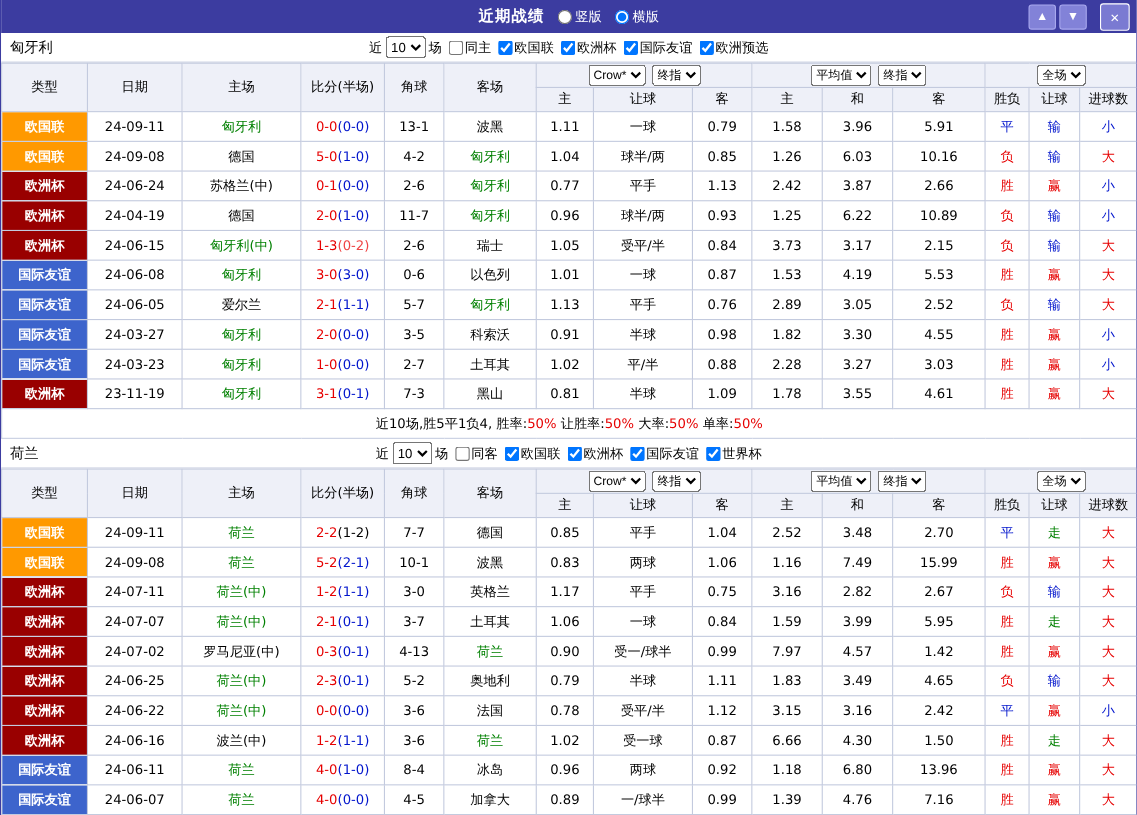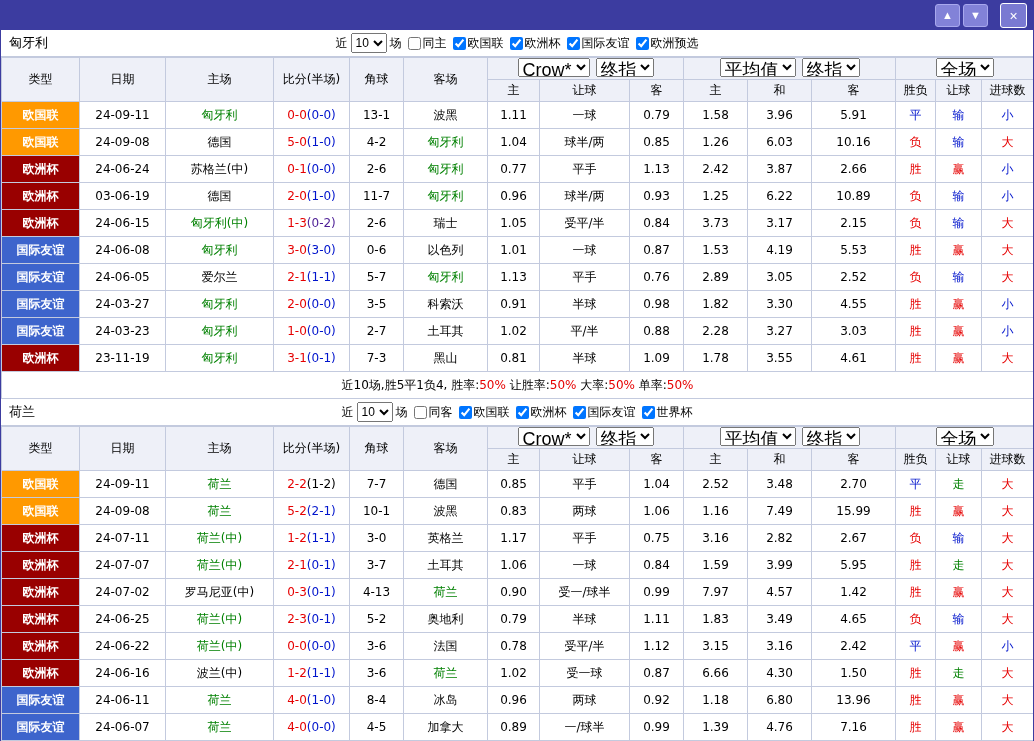--- a/index.html
+++ b/index.html
@@ -18,30 +18,41 @@
   .filter-row{height:26px;display:flex;align-items:center;position:relative;background:#fff;border-bottom:1px solid var(--border,#c3cade);}
   .team-name{position:absolute;left:8px;font-size:13px;}
   .filters{margin:0 auto;display:flex;align-items:center;gap:3px;}
   .filters select{font-size:12px;height:20px;}
   .cb-label{display:inline-flex;align-items:center;margin-left:3px;cursor:pointer;}
   .cb-label input{width:13px;height:13px;margin:0 2px 0 0;}
   table.results-table{border-collapse:collapse;width:100%;table-layout:fixed;}
   .results-table th,.results-table td{border:1px solid var(--border,#c3cade);text-align:center;overflow:hidden;
       white-space:nowrap;padding:0;font-size:12px;}
   .results-table thead th{background:var(--header-row-bg,#eef0f8);font-weight:normal;height:21px;}
-  .results-table thead th select{font-size:18px;margin:0 3px;height:19px;}
+  .results-table thead th select{font-size:11px;margin:0 3px;height:19px;}
   .results-table tbody td{height:26px;background:#fff;}
   td.lg{color:#fff;font-weight:bold;}
   .summary-row td{height:22px;background:#fff;}
 </style>
 </head>
 <body>
 
 <div class="window">
   <div class="titlebar">
+    <div class="titlebar-center">
+      <span class="title">近期战绩</span>
+      <label class="radio-label">
+        <input type="radio" name="layout" style="">
+        <span>竖版</span>
+      </label>
+      <label class="radio-label">
+        <input type="radio" name="layout" checked="" style="">
+        <span>横版</span>
+      </label>
+    </div>
     <div class="titlebar-buttons">
       <button class="tb-btn"><span>▲</span></button>
       <button class="tb-btn"><span>▼</span></button>
       <button class="tb-btn close"><span>×</span></button>
     </div>
   </div>
 
   <div id="sections-root">
       <div class="section">
         <div class="filter-row">
@@ -161,40 +172,40 @@
               <td>1.13</td>
               <td>2.42</td>
               <td>3.87</td>
               <td>2.66</td>
               <td style="color: rgb(230, 0, 0);">胜</td>
               <td style="color: rgb(230, 0, 0);">赢</td>
               <td style="color: rgb(0, 20, 204);">小</td>
             </tr>
             <tr>
               <td class="lg" style="background: rgb(153, 0, 0);">欧洲杯</td>
-              <td>03-06-19</td>
+              <td>24-04-19</td>
               <td>德国</td>
               <td><span style="color: rgb(230, 0, 0);">2-0</span><span style="color: rgb(0, 20, 204);">(1-0)</span></td>
               <td>11-7</td>
               <td style="color: rgb(0, 128, 0);">匈牙利</td>
               <td>0.96</td>
               <td>球半/两</td>
               <td>0.93</td>
               <td>1.25</td>
               <td>6.22</td>
               <td>10.89</td>
               <td style="color: rgb(230, 0, 0);">负</td>
               <td style="color: rgb(0, 20, 204);">输</td>
               <td style="color: rgb(0, 20, 204);">小</td>
             </tr>
             <tr>
               <td class="lg" style="background: rgb(153, 0, 0);">欧洲杯</td>
               <td>24-06-15</td>
               <td style="color: rgb(0, 128, 0);">匈牙利(中)</td>
-              <td><span style="color: rgb(230, 0, 0);">1-3</span><span style="color: #4c1d95;">(0-2)</span></td>
+              <td><span style="color: rgb(230, 0, 0);">1-3</span><span style="color: #ef4444;">(0-2)</span></td>
               <td>2-6</td>
               <td>瑞士</td>
               <td>1.05</td>
               <td>受平/半</td>
               <td>0.84</td>
               <td>3.73</td>
               <td>3.17</td>
               <td>2.15</td>
               <td style="color: rgb(230, 0, 0);">负</td>
               <td style="color: rgb(0, 20, 204);">输</td>

